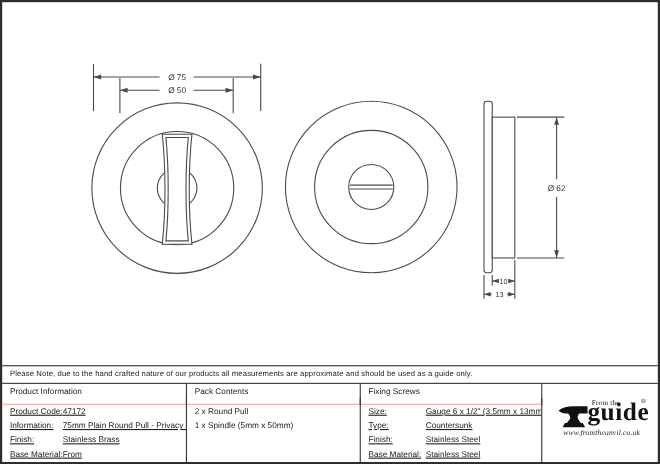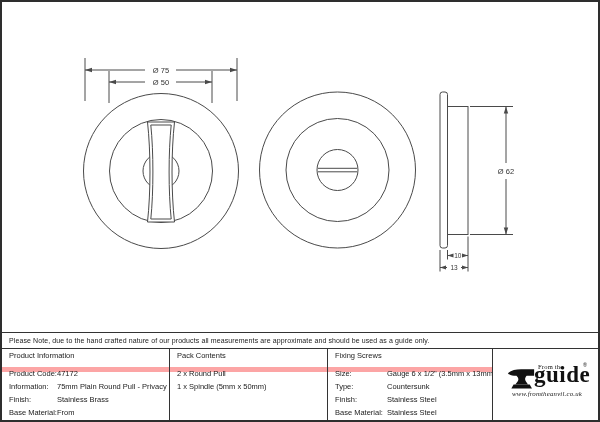--- a/index.html
+++ b/index.html
@@ -16,28 +16,28 @@
     display:flex;align-items:center;padding-left:7px;
     font-size:7px;color:#222;letter-spacing:.1px;
   }
 
   .bottom{
     position:absolute;left:2px;right:2px;top:349px;bottom:2px;
     display:grid;grid-template-columns:168px 158px 165px auto;grid-template-rows:13px auto;
     font-size:7.5px;color:#222;
   }
   .hcell{
-    box-sizing:border-box;border-right:1px solid #333;border-bottom:5px solid #fca5a5;
+    box-sizing:border-box;border-right:1px solid #333;border-bottom:1px solid #fca5a5;
     padding:2px 0 16px 7px;white-space:nowrap;overflow:hidden;
   }
   .bcell{
     box-sizing:border-box;border-right:1px solid #333;
     padding:5px 0 0 7px;white-space:nowrap;overflow:hidden;
   }
-  .kv{line-height:13px;display:flex;}
+  .kv{line-height:13px;display:flex;text-decoration:underline;}
   .kv .k{flex:0 0 48px;}
   .fix .k{flex:0 0 52px;}
   .li{line-height:13px;}
 
   .logo-cell{
     grid-column:4;grid-row:1 / 3;position:relative;
   }
   .logo{
     position:absolute;left:14px;top:14px;width:80px;height:42px;
   }

